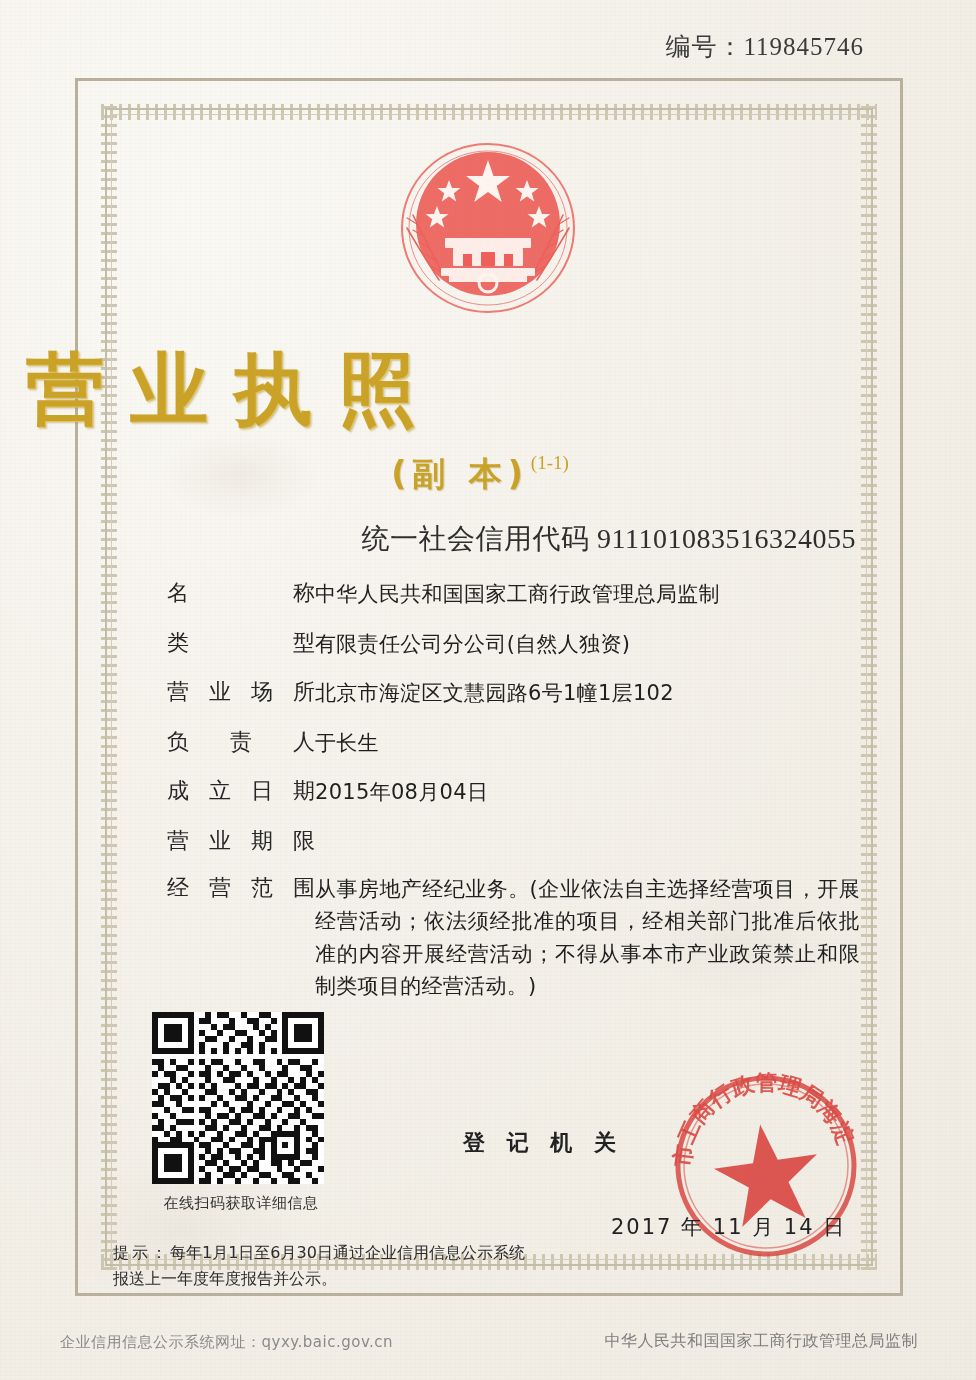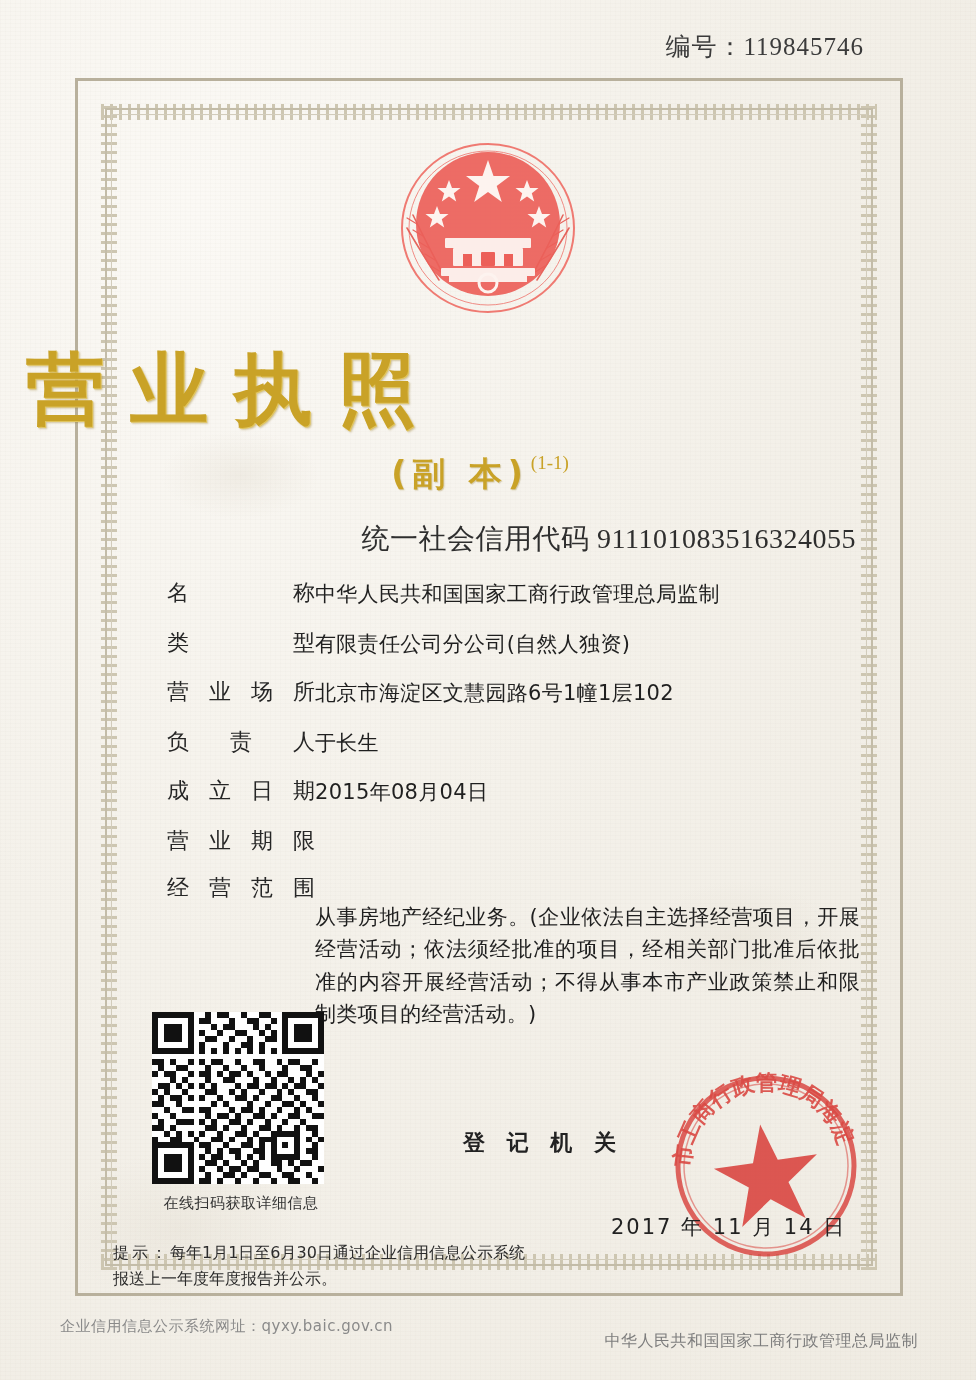--- a/index.html
+++ b/index.html
@@ -157,21 +157,20 @@
   .field-value {
     font-size: 21px;
     color: #1f1f1f;
     line-height: 1.55;
     font-family: "DejaVu Sans", sans-serif;
     letter-spacing: 0.3px;
   }
   .field-value.multi {
     width: 545px;
     text-align: justify;
-    margin-top: 28px;
   }
 
   
   #qr-block {
     position: absolute;
     left: 124px;
     top: 1012px;
     width: 178px;
     margin-left: 28px;
   }
@@ -230,21 +229,21 @@
     color: #2b2b2b;
     line-height: 1.6;
     font-family: "DejaVu Sans", sans-serif;
   }
   #note .tip { letter-spacing: 3px; }
 
   
   #footer-left {
     position: absolute;
     left: 60px;
-    bottom: 44px;
+    bottom: 28px;
     font-size: 15px;
     color: #8a8a8a;
     font-family: "DejaVu Sans", sans-serif;
     letter-spacing: 0.5px;
   }
   #footer-right {
     position: absolute;
     right: 58px;
     bottom: 28px;
     font-size: 16px;

